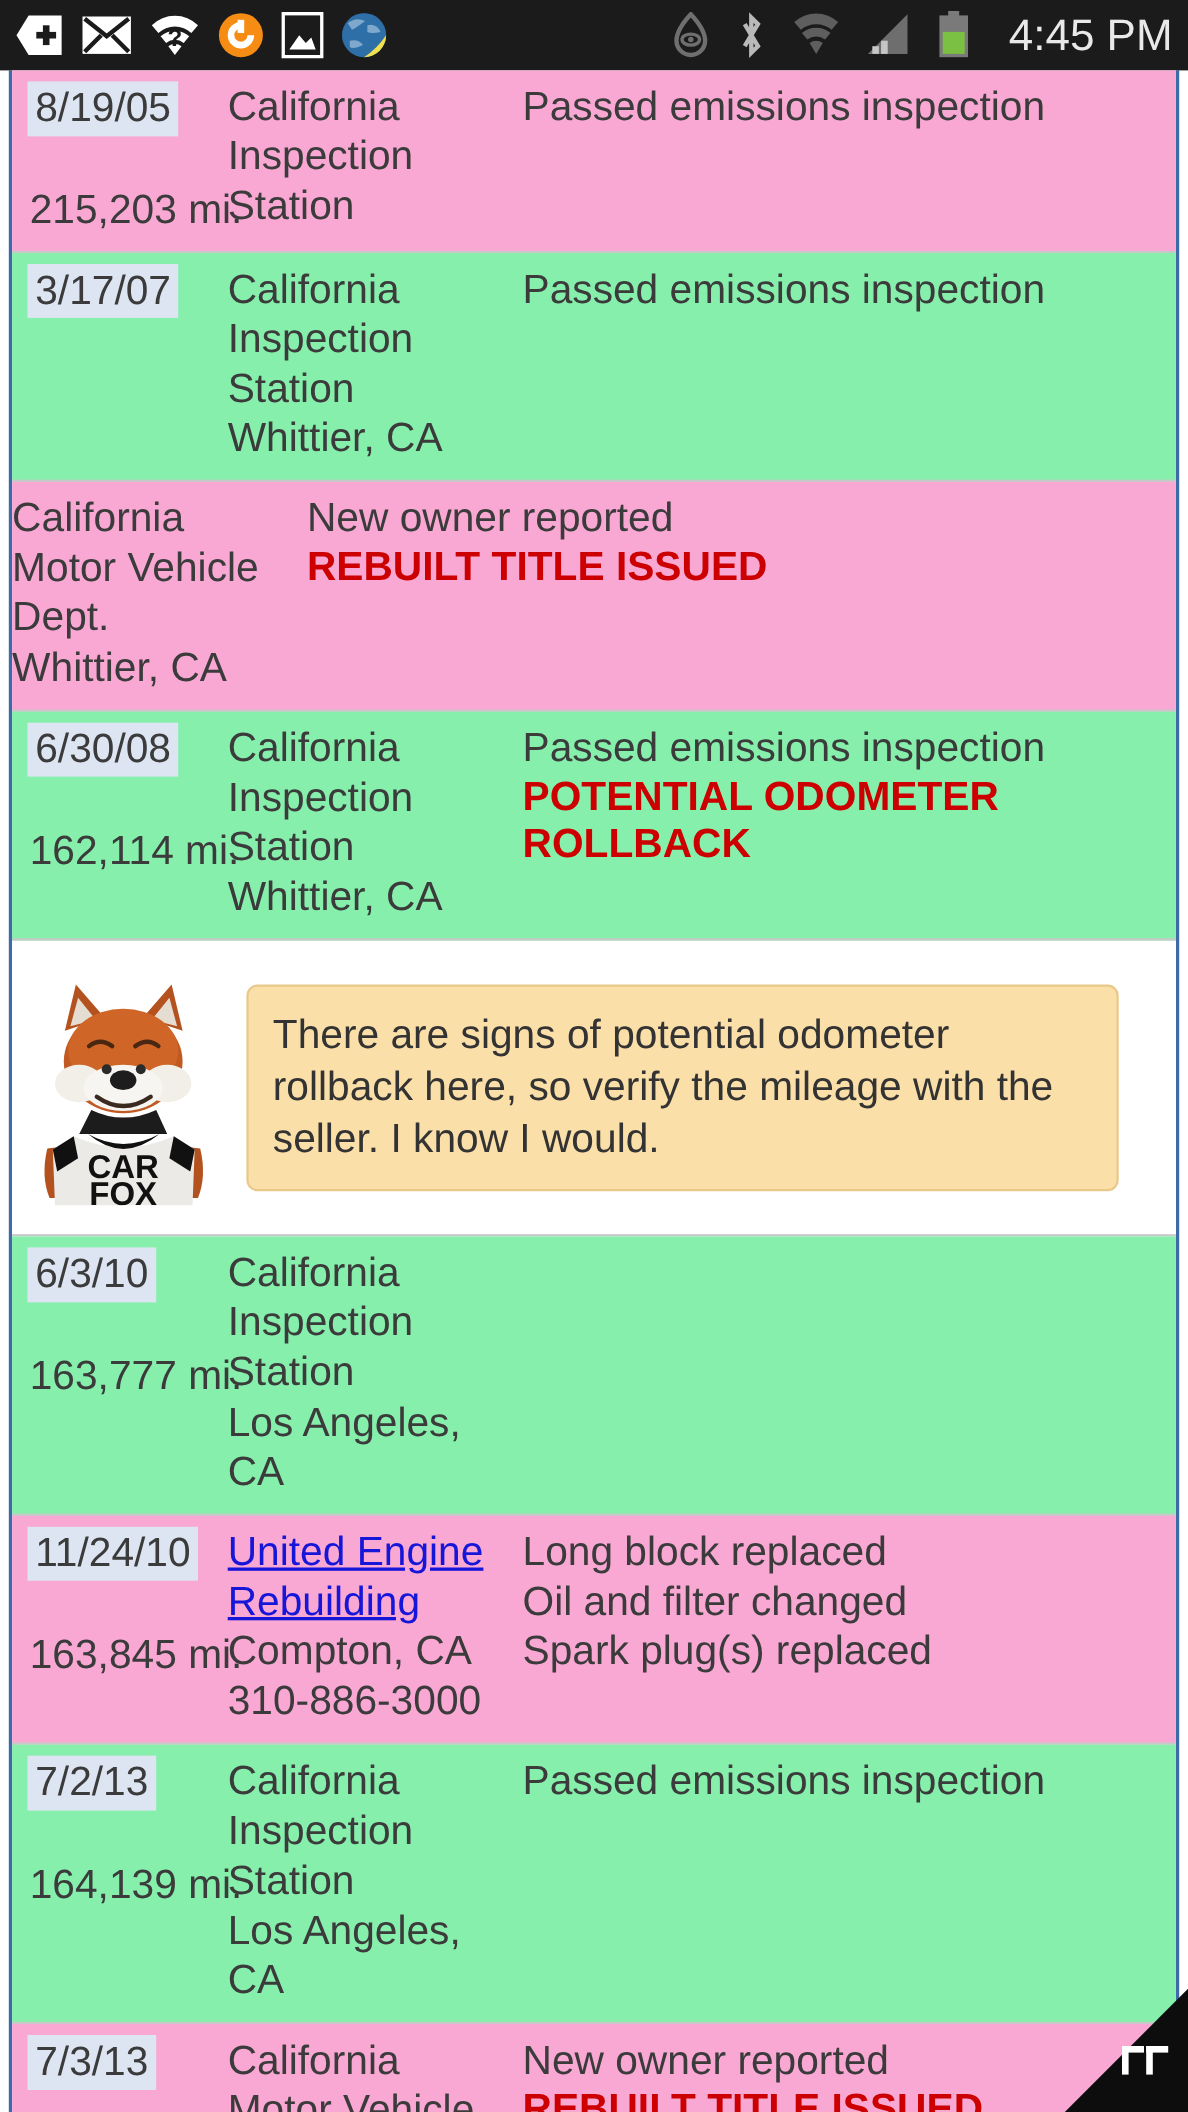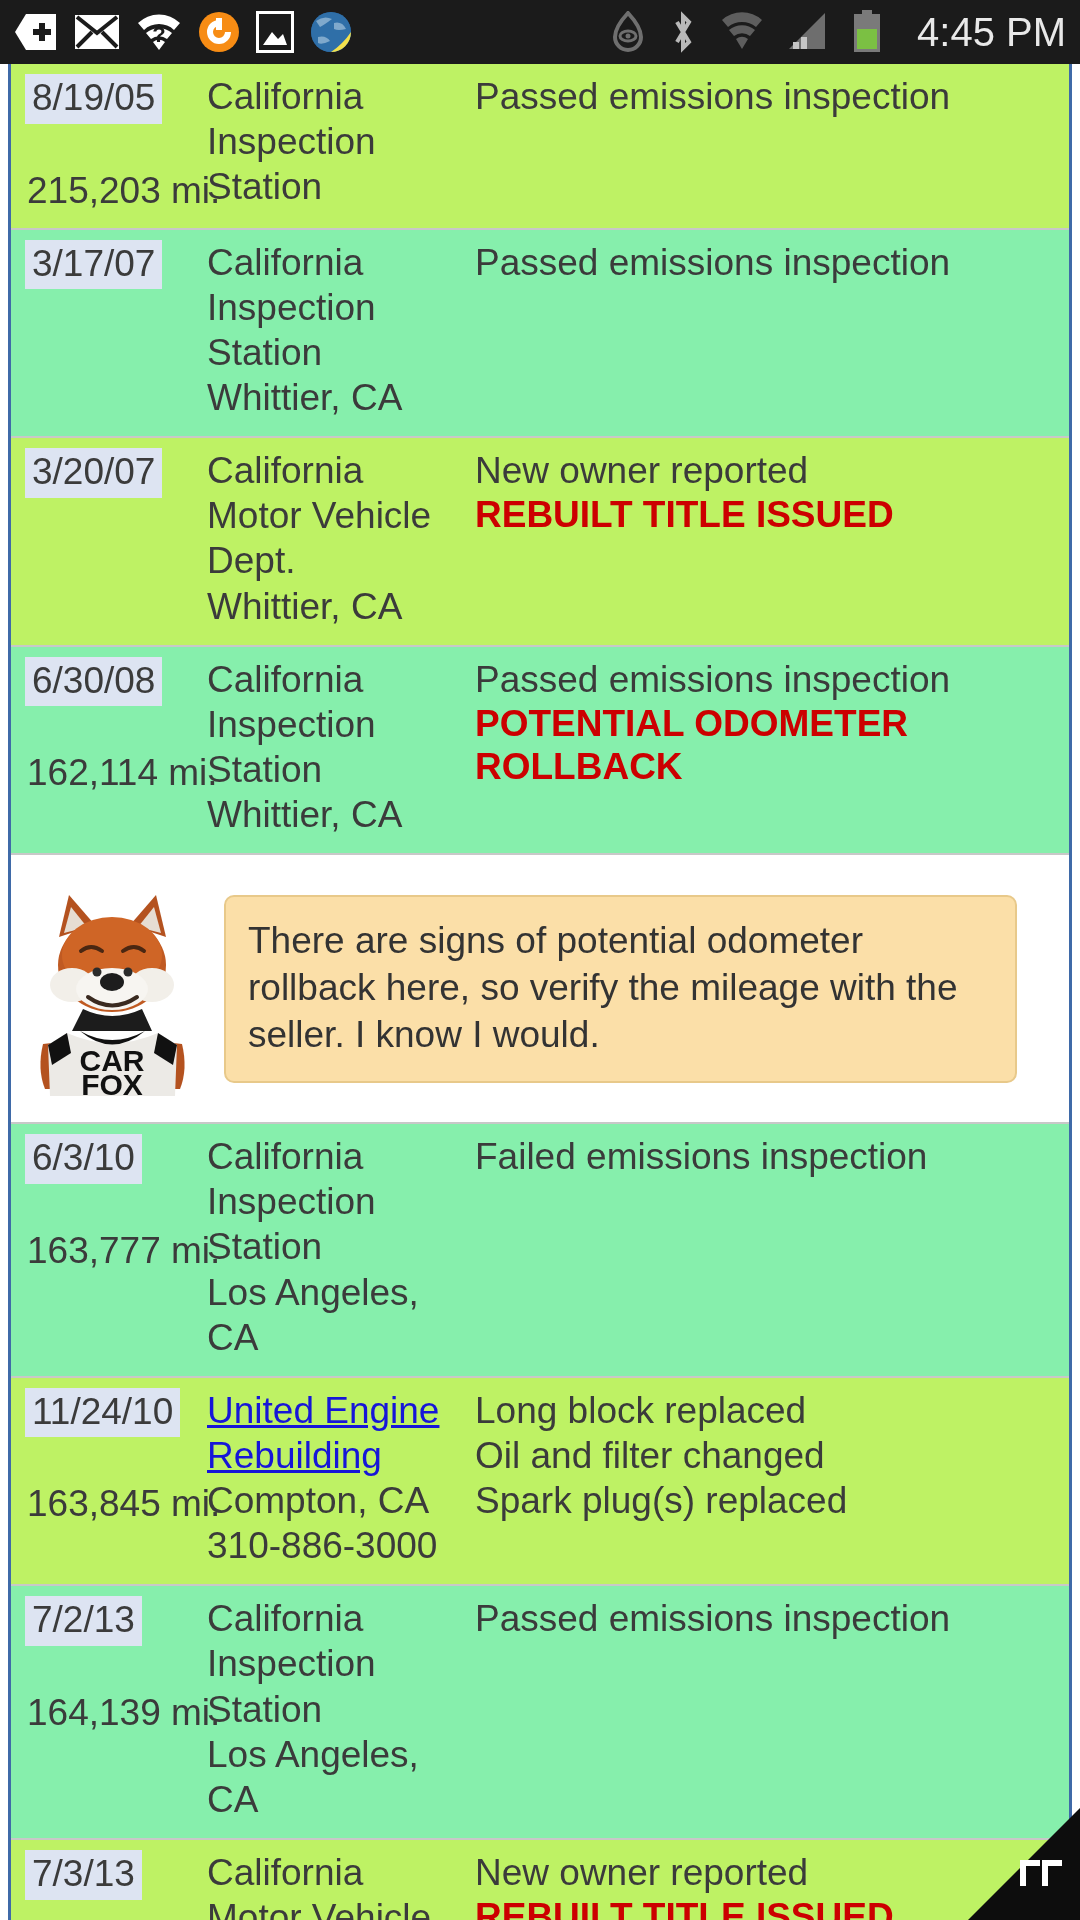--- a/index.html
+++ b/index.html
@@ -41,21 +41,21 @@
   }
   .row {
     display: flex;
     align-items: flex-start;
     border-bottom: 2px solid #c8c8c8;
     padding: 10px 0 16px 0;
     position: relative;
   }
   .row:last-child { border-bottom: none; }
   .row.alt { background: #86efac; }
-  .row.plain { background: #bef264; }
+  .row.plain { background: #f9a8d4; }
 
   .col-date {
     width: 196px;
     flex: 0 0 196px;
     padding-left: 14px;
   }
   .date-chip {
     display: inline-block;
     background: #dde4f2;
     color: #3b3b3b;
@@ -259,23 +259,20 @@
         <div>California</div>
         <div>Inspection Station</div>
         <div>Whittier, CA</div>
       </div>
       <div class="col-detail">
         <div>Passed emissions inspection</div>
       </div>
     </div>
 
     <div class="row plain">
-      <div class="col-date">
-        <span class="date-chip">3/20/07</span>
-      </div>
       <div class="col-source">
         <div>California</div>
         <div>Motor Vehicle</div>
         <div>Dept.</div>
         <div>Whittier, CA</div>
       </div>
       <div class="col-detail">
         <div>New owner reported</div>
         <span class="alertline">REBUILT TITLE ISSUED</span>
       </div>
@@ -343,23 +340,20 @@
 
     <div class="row alt">
       <div class="col-date">
         <span class="date-chip">6/3/10</span>
         <span class="mileage pad1">163,777 mi.</span>
       </div>
       <div class="col-source">
         <div>California</div>
         <div>Inspection Station</div>
         <div>Los Angeles, CA</div>
-      </div>
-      <div class="col-detail">
-        <div>Failed emissions inspection</div>
       </div>
     </div>
 
     <div class="row plain">
       <div class="col-date">
         <span class="date-chip">11/24/10</span>
         <span class="mileage pad1">163,845 mi.</span>
       </div>
       <div class="col-source">
         <a href="#">United Engine Rebuilding</a>

